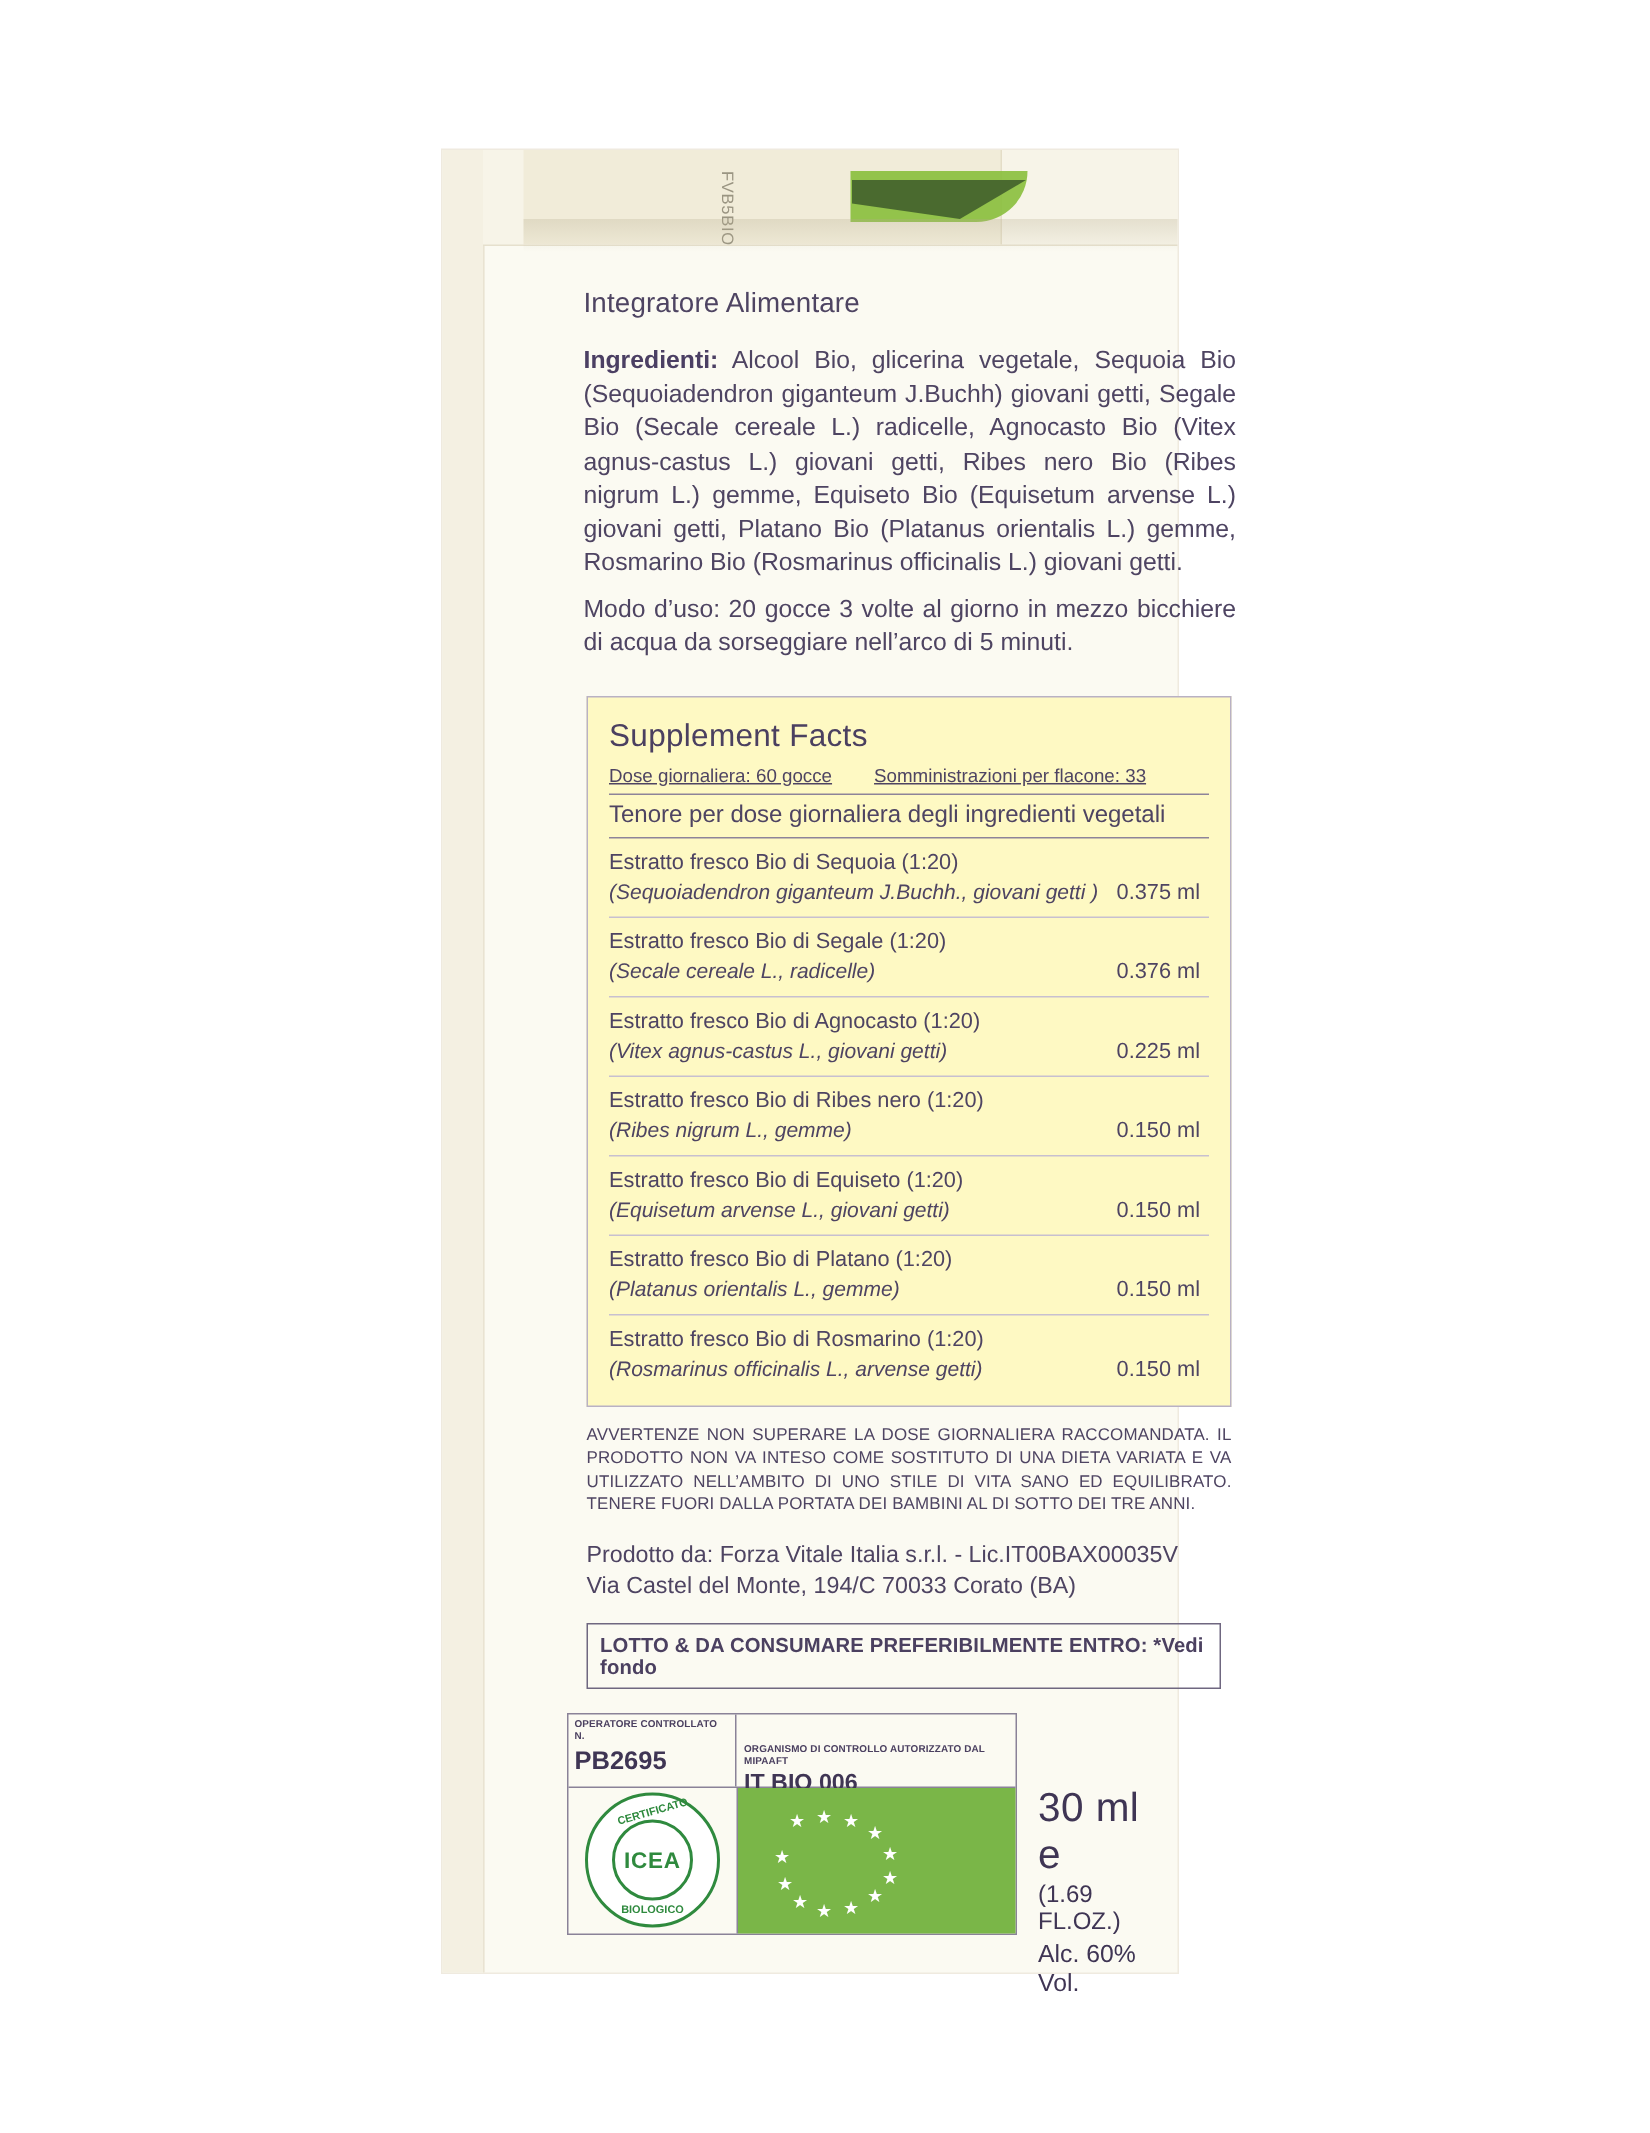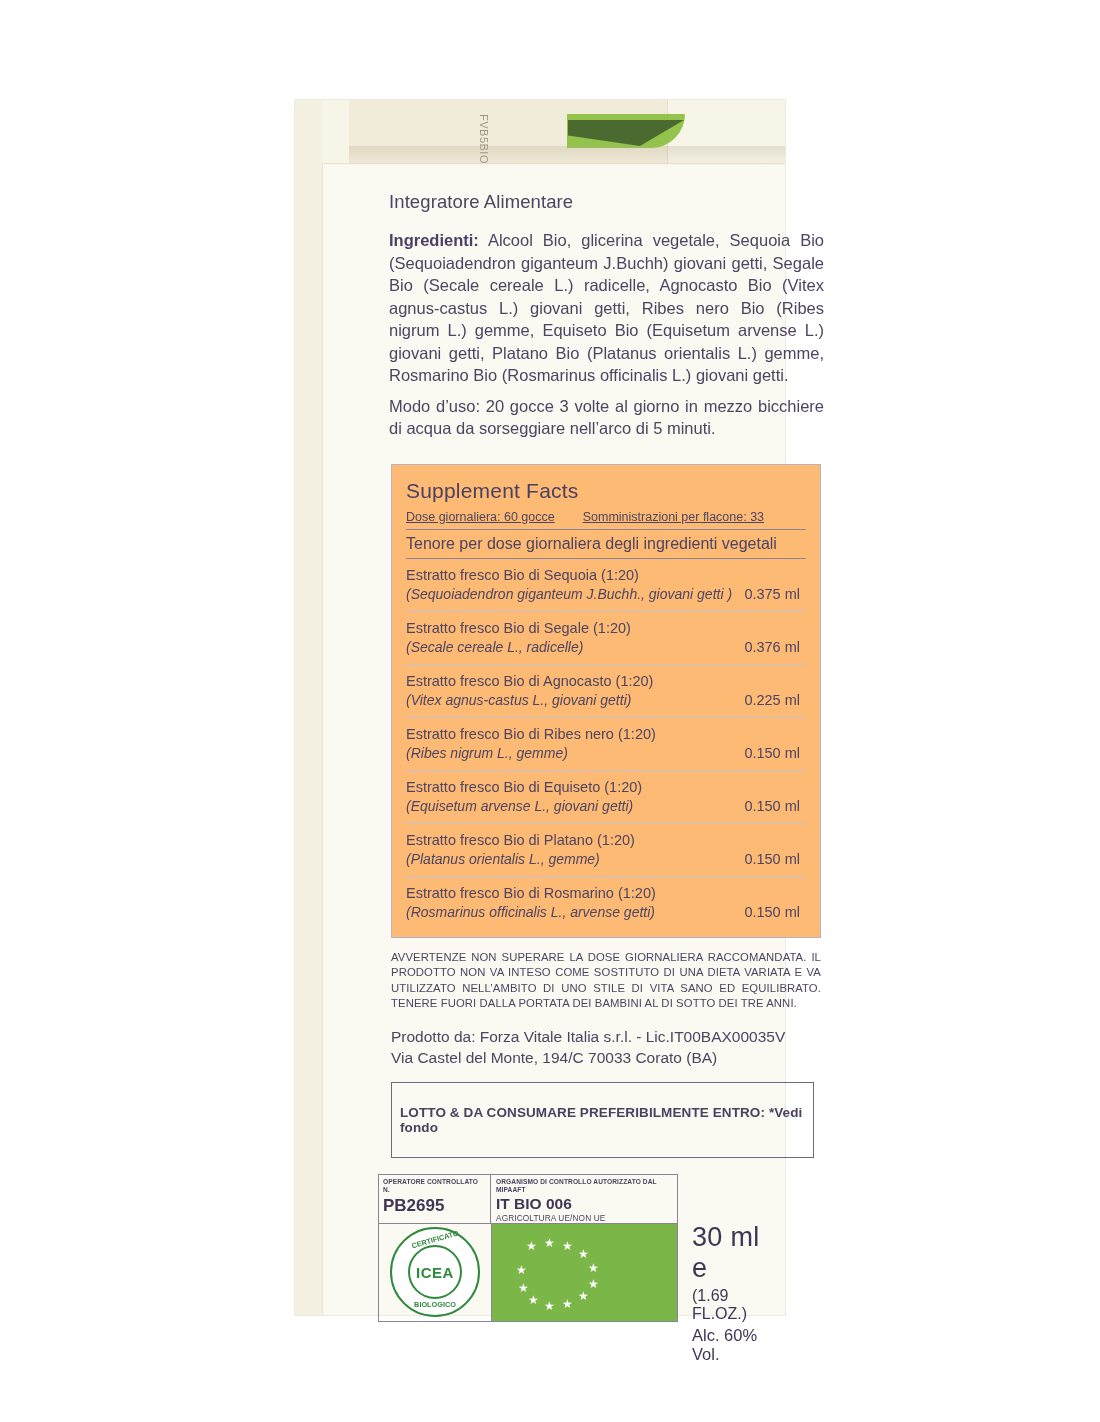--- a/index.html
+++ b/index.html
@@ -134,21 +134,21 @@
     width: 435px;
   }
 
   
   .facts {
     margin: 24px 0 0 27px;
     width: 430px;
     border: 1px solid #b9b1c4;
     box-sizing: border-box;
     padding: 14px 0 8px 0;
-    background: #fdba74;
+    background: #fef9c3;
   }
   .facts-title {
     font-size: 21px;
     color: #4b4060;
     margin: 0 0 7px 14px;
     letter-spacing: .2px;
   }
   .facts-sub {
     display: flex;
     font-size: 12.5px;
@@ -213,21 +213,21 @@
     width: 430px;
     font-size: 15.5px;
     line-height: 21px;
     color: #4e4462;
   }
   .lotto {
     margin: 14px 0 0 27px;
     width: 423px;
     border: 1px solid #6f6780;
     box-sizing: border-box;
-    padding: 22px 8px;
+    padding: 6px 8px;
     font-size: 13.5px;
     font-weight: bold;
     color: #4b4060;
     letter-spacing: .1px;
   }
 
   
   .bottom {
     position: relative;
     margin: 12px 0 0 0;
@@ -250,21 +250,21 @@
     border-bottom: 1px solid #8a8298;
   }
   .cert-cell-l {
     width: 112px;
     border-right: 1px solid #8a8298;
     padding: 3px 4px;
     box-sizing: border-box;
   }
   .cert-cell-r {
     flex: 1;
-    padding: 3px 5px;
+    padding: 20px 5px;
     box-sizing: border-box;
   }
   .cert-cap {
     font-size: 6.6px;
     font-weight: bold;
     letter-spacing: .1px;
     color: #4b4060;
     line-height: 8px;
   }
   .cert-code {

